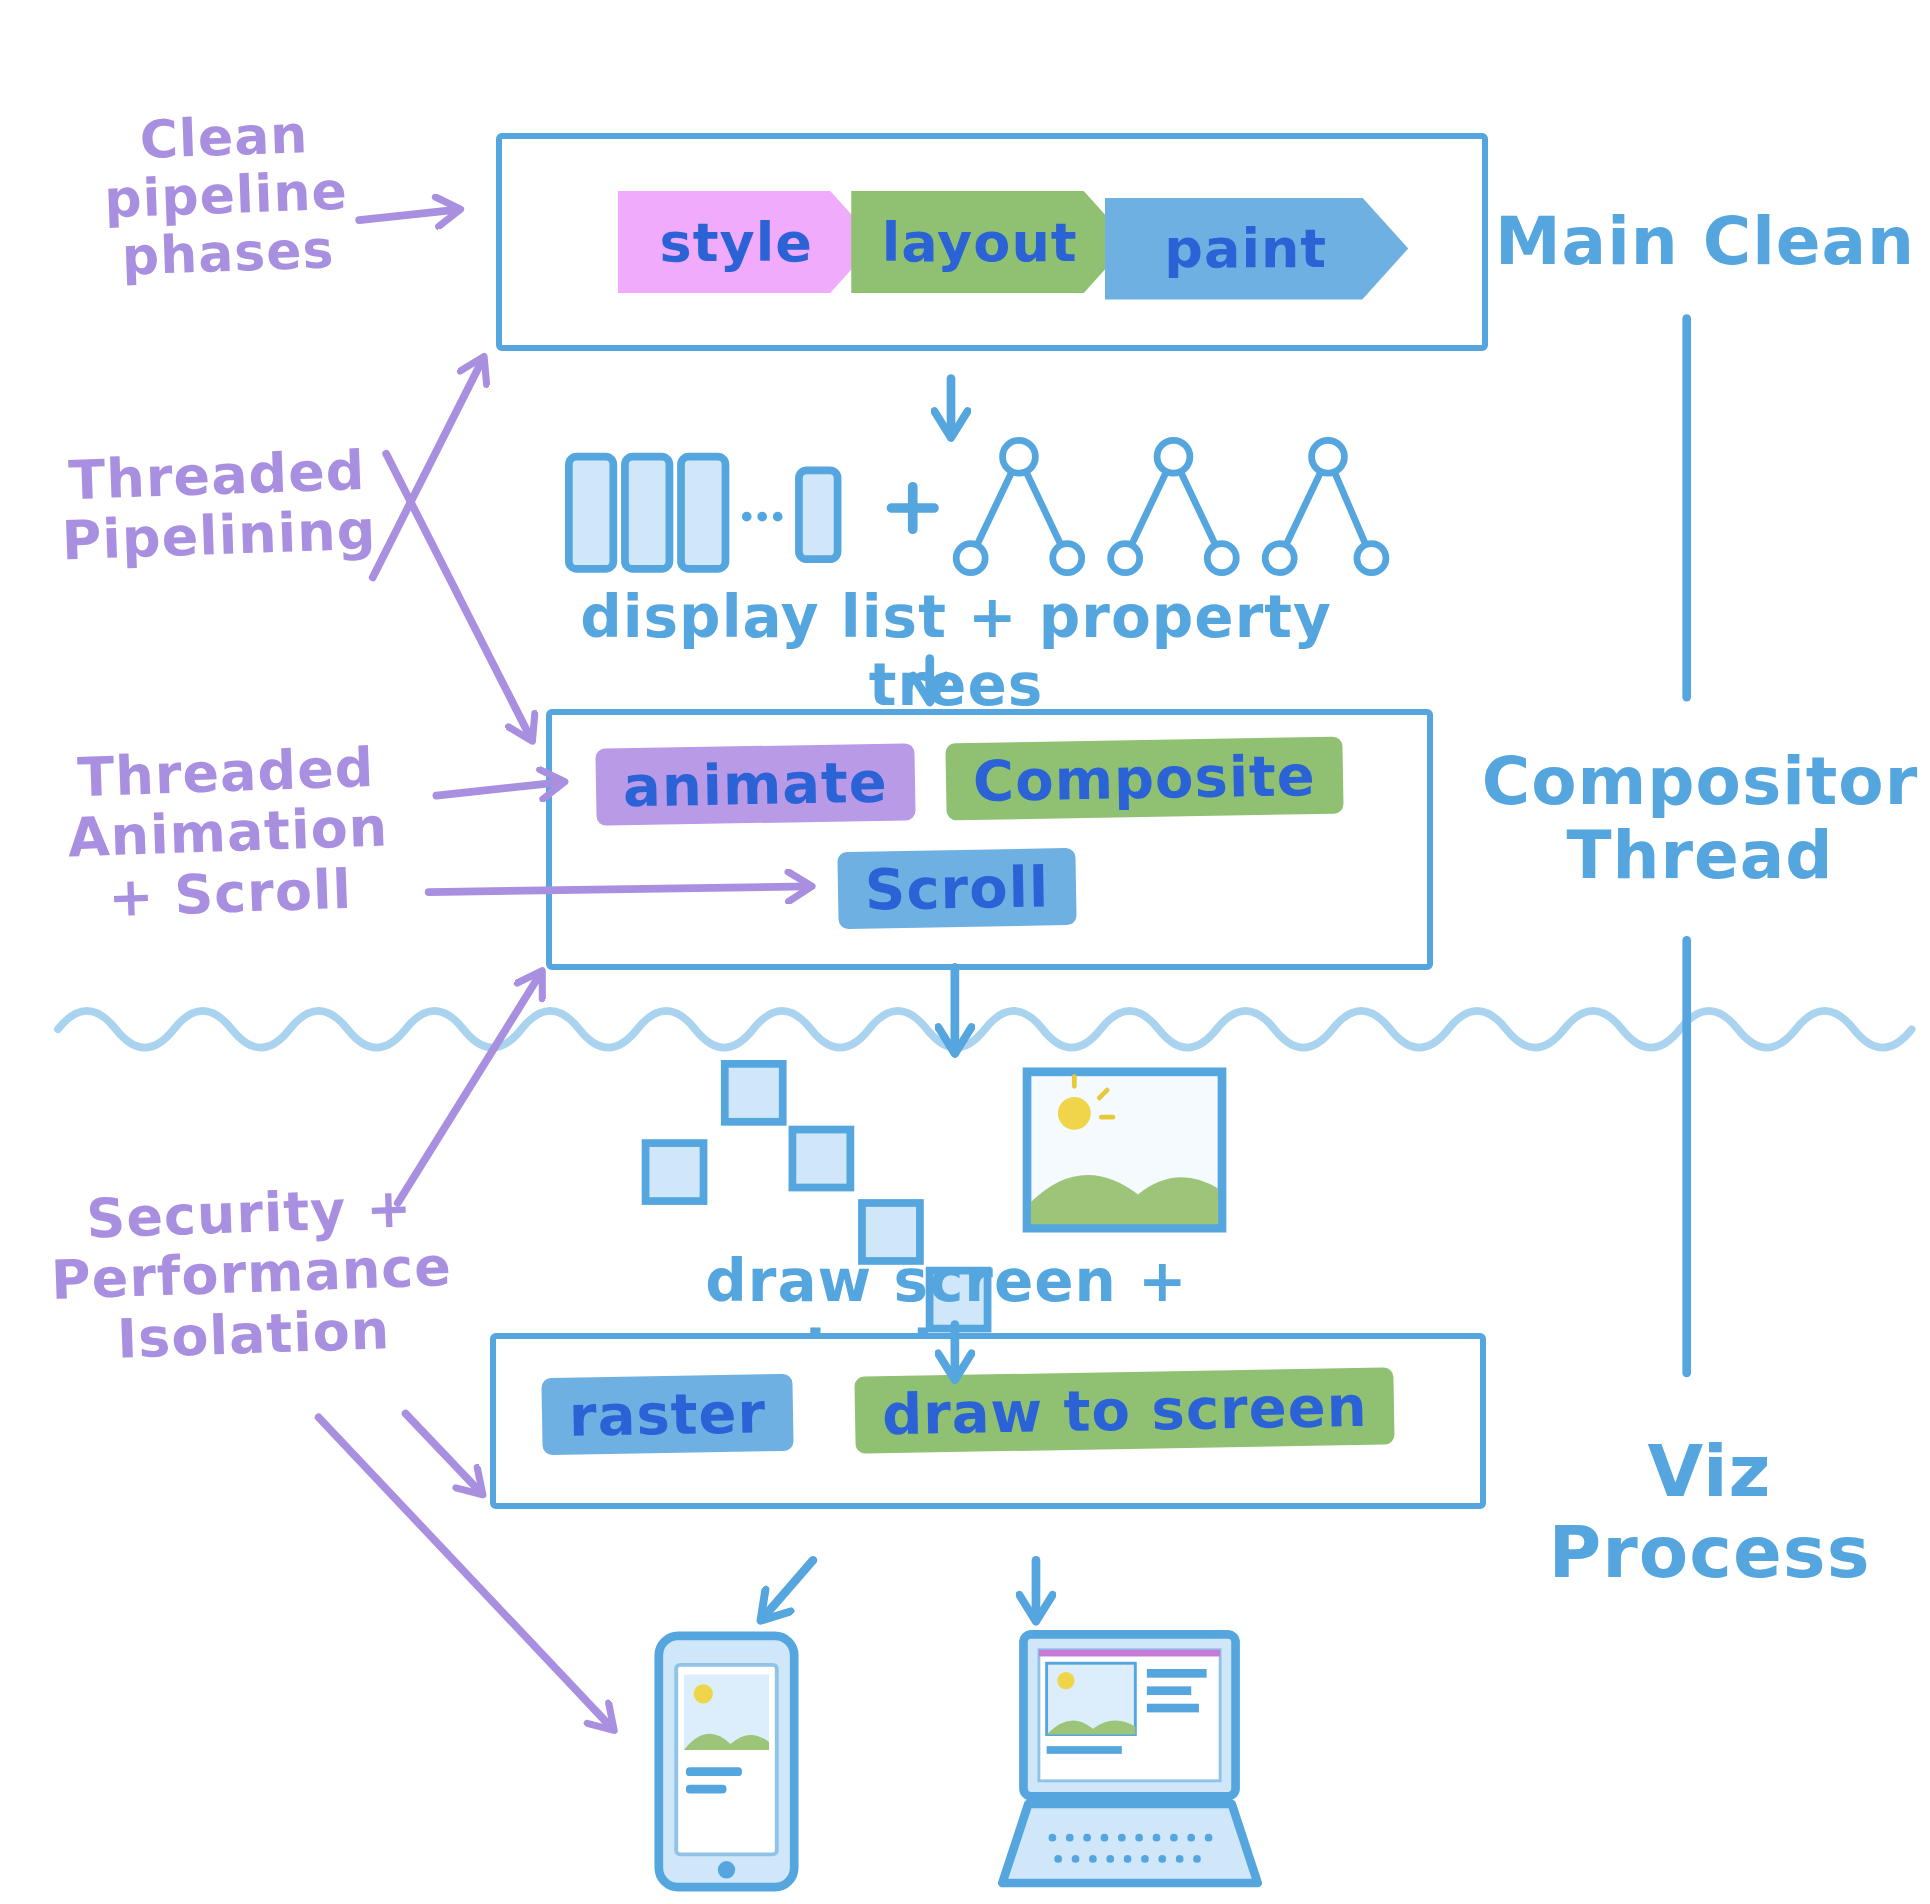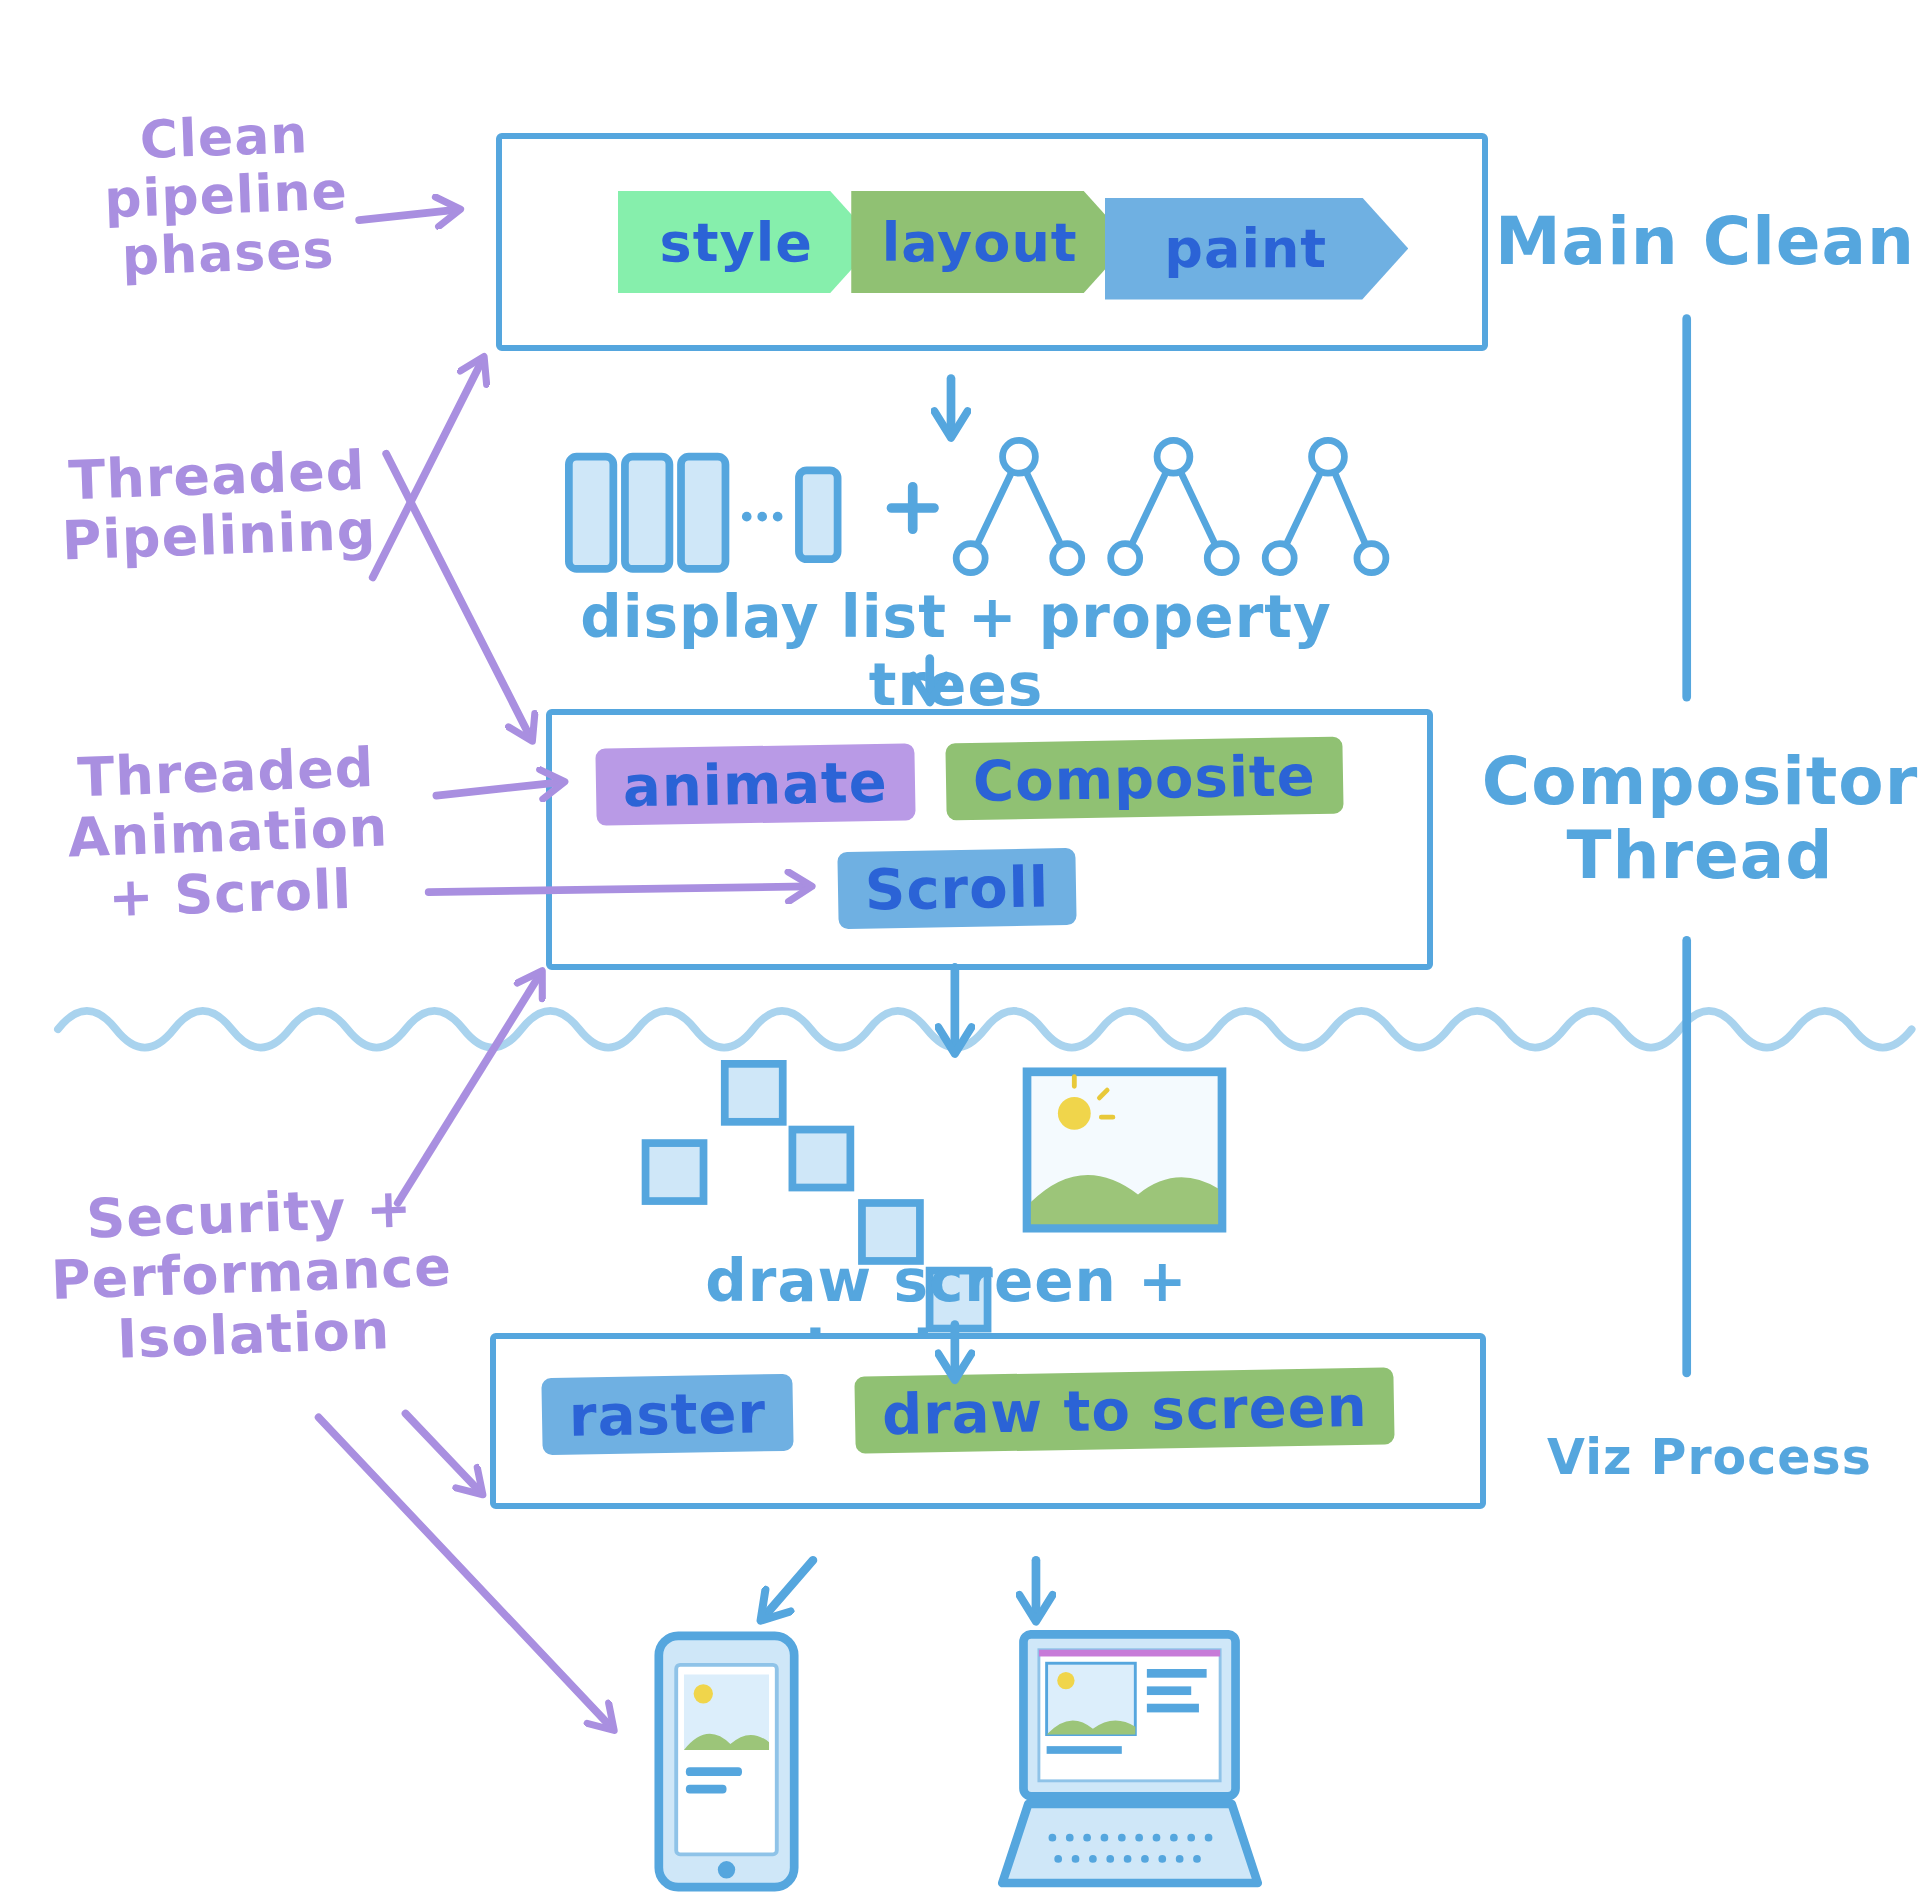--- a/index.html
+++ b/index.html
@@ -13,21 +13,21 @@
   .ann-clean{left:81px;top:108px;width:290px;font-size:52px;}
   .ann-pipelining{left:54px;top:446px;width:328px;font-size:54px;}
   .ann-animation{left:39px;top:743px;width:378px;font-size:54px;}
   .ann-security{left:44px;top:1184px;width:415px;font-size:54px;}
 
   
   .thread-label{position:absolute;color:var(--sky-blue,#55a6de);font-weight:bold;
     white-space:pre-line;text-align:center;line-height:1.12;letter-spacing:1px;}
   .tl-main{left:1481px;top:205px;width:448px;font-size:66px;}
   .tl-compositor{left:1471px;top:745px;width:458px;font-size:66px;}
-  .tl-viz{left:1502px;top:1431px;width:415px;font-size:49px;}
+  .tl-viz{left:1502px;top:1431px;width:415px;font-size:72px;}
 
   
   .caption{position:absolute;color:var(--sky-blue,#55a6de);font-weight:bold;
     text-align:center;letter-spacing:1px;}
   .cap-displaylist{left:502px;top:583px;width:908px;font-size:58px;}
   .cap-quads{left:568px;top:1247px;width:757px;font-size:58px;}
 
   
   .box{position:absolute;background:#fff;border:6.8px solid var(--sky-blue,#55a6de);border-radius:5.8px;}
   .box-main{left:496px;top:133px;width:980px;height:206px;display:flex;align-items:center;justify-content:center;}
@@ -70,21 +70,21 @@
 Performance
 Isolation</div>
 
   <div class="thread-label tl-main">Main Clean</div>
   <div class="thread-label tl-compositor">Compositor
 Thread</div>
   <div class="thread-label tl-viz">Viz Process</div>
 
   <div class="box box-main">
     <div class="chevron-row">
-      <div class="chevron" style="width: 210px; background: #86efac; margin-left: 17px;">style</div>
+      <div class="chevron" style="width: 210px; background: #f0abfc; margin-left: 17px;">style</div>
       <div class="chevron" style="width: 230px; background: rgb(144, 193, 115);">layout</div>
       <div class="chevron" style="width: 255px; background: rgb(111, 176, 226); margin-top: 13px;">paint</div>
     </div>
   </div>
 
   <svg class="icon-abs" style="left:565px;top:449px" width="290" height="145" viewBox="0 0 300 150">
     <rect x="4" y="8" rx="8" width="46" height="116" fill="#cfe7f8" stroke="#55a6de" stroke-width="8"></rect>
     <rect x="62" y="8" rx="8" width="46" height="116" fill="#cfe7f8" stroke="#55a6de" stroke-width="8"></rect>
     <rect x="120" y="8" rx="8" width="46" height="116" fill="#cfe7f8" stroke="#55a6de" stroke-width="8"></rect>
     <circle cx="188" cy="70" r="5" fill="#55a6de"></circle>

